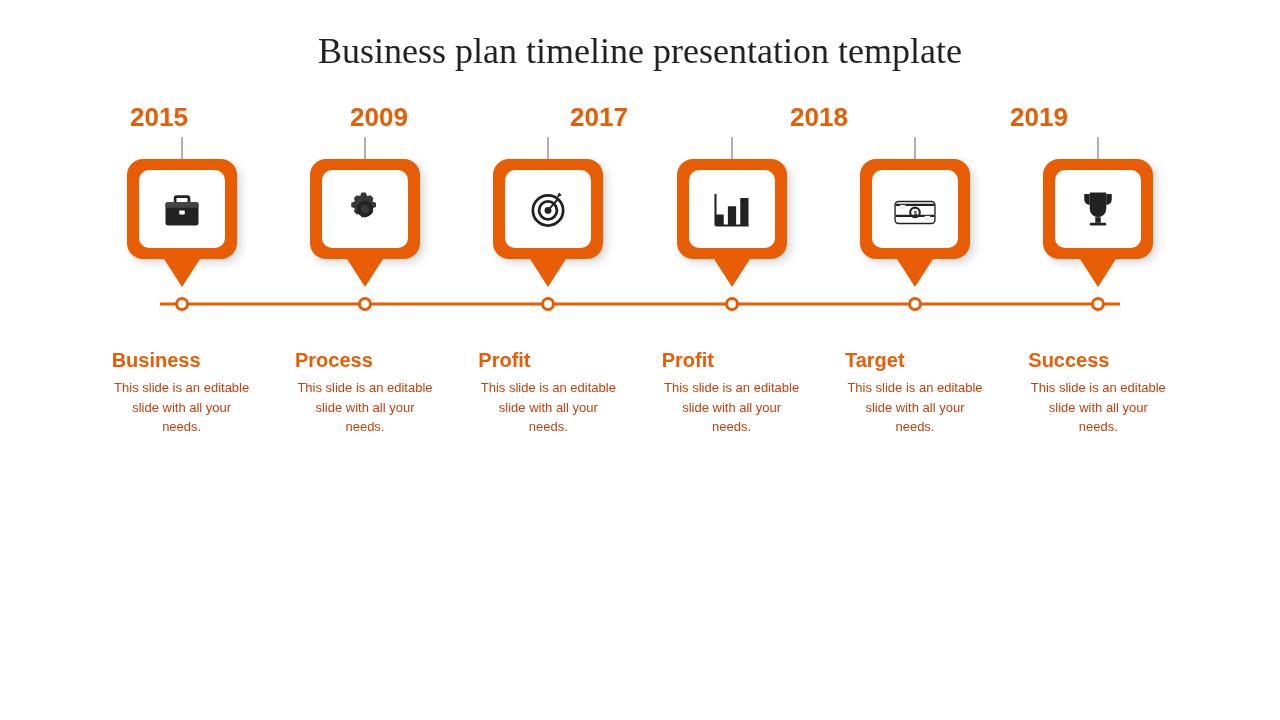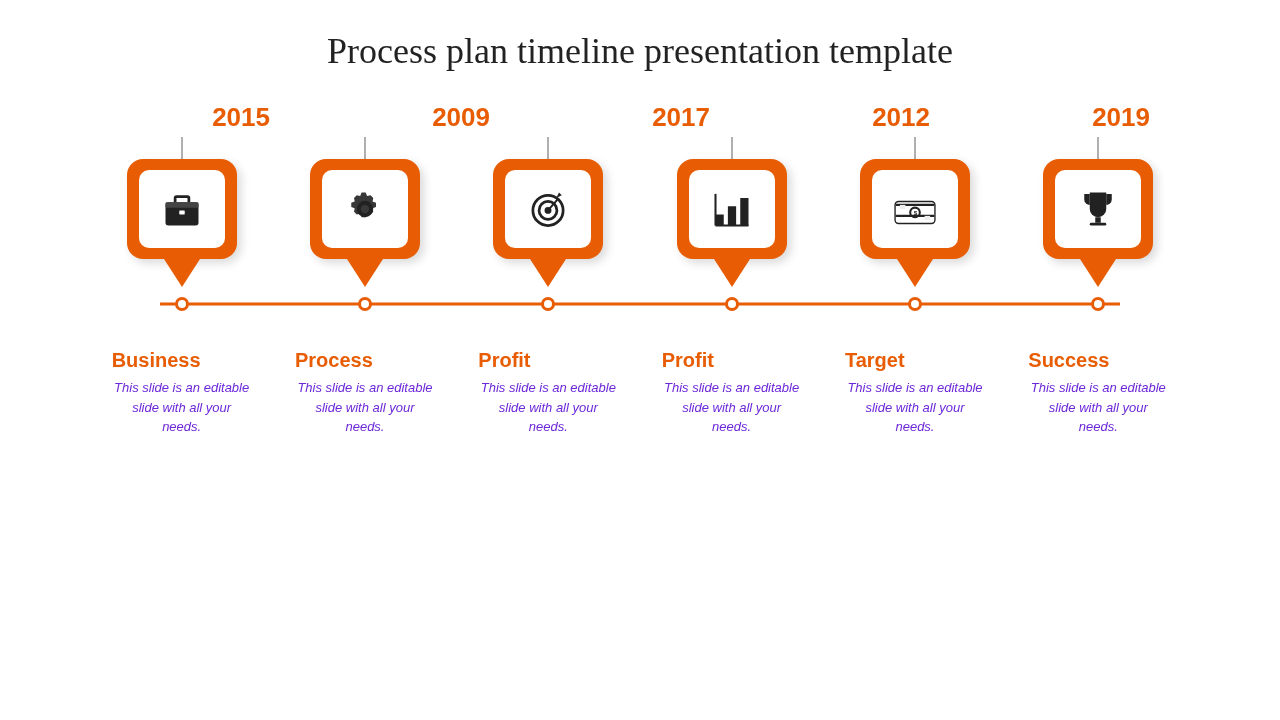--- a/index.html
+++ b/index.html
@@ -36,21 +36,21 @@
       display: flex;
       justify-content: space-around;
       width: 1100px;
       margin-bottom: 4px;
     }
 
     .year-label {
       font-size: 26px;
       font-weight: 700;
       color: #e85d04;
-      text-align: right;
+      text-align: left;
       width: 140px;
     }
 
     .icons-row {
       display: flex;
       justify-content: space-around;
       width: 1100px;
       align-items: flex-end;
       position: relative;
       margin-bottom: 0;
@@ -170,37 +170,36 @@
 
     .label-title {
       font-size: 20px;
       font-weight: 700;
       color: #e85d04;
       margin-bottom: 6px;
     }
 
     .label-desc {
       font-size: 13px;
-      color: #6d28d9;
+      color: #c2410c;
       line-height: 1.5;
-      font-style: italic;
     }
   </style>
 </head>
 <body>
 
-<h1 class="page-title">Process plan timeline presentation template</h1>
+<h1 class="page-title">Business plan timeline presentation template</h1>
 
 <div class="timeline-section">
 
   <div class="years-row">
     <div class="year-label">2015</div>
     <div class="year-label">2009</div>
     <div class="year-label">2017</div>
-    <div class="year-label">2012</div>
+    <div class="year-label">2018</div>
     <div class="year-label">2019</div>
   </div>
 
   <div class="icons-row">
 
     <div class="icon-item">
       <div class="connector-top"></div>
       <div class="icon-box-outer">
         <div class="icon-box-inner">
           <svg class="icon-svg" viewBox="0 0 64 64">

